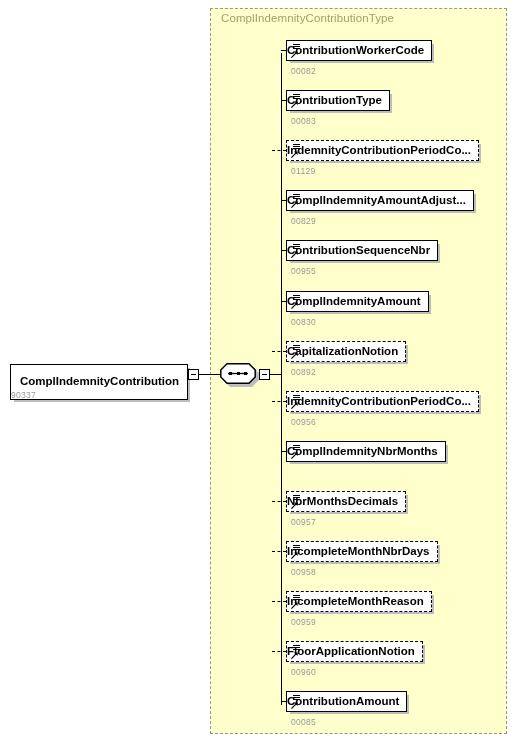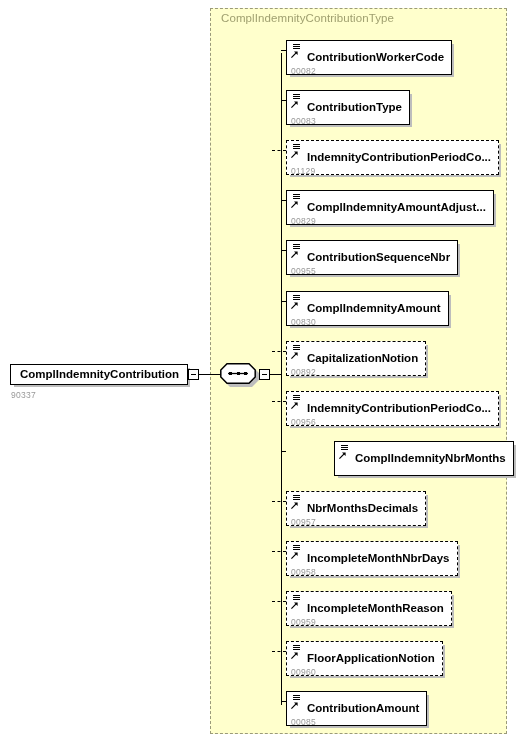--- a/index.html
+++ b/index.html
@@ -28,21 +28,21 @@
     color:#a0a070;
     font-family:"Liberation Sans", sans-serif;
     white-space:nowrap;
     letter-spacing:0.1px;
   }
 
   
   .root-node{
     position:absolute;
     left:10px;top:364px;
-    height:21px;
+    height:36px;
     box-sizing:border-box;
     background:#ffffff;
     border:1.6px solid #000000;
     display:flex;align-items:center;
     padding:0 8px 0 9px;
     box-shadow:3px 3px 0 -1px #bdbdbd;
     white-space:nowrap;
   }
   .root-label{
     font-size:11.5px;
@@ -113,26 +113,26 @@
   .h-line{height:1.2px;}
   .v-line{width:1.2px;}
   .dash-h{
     position:absolute;height:0;
     border-top:1.2px dashed #000000;
   }
 
   
   .node{
     position:absolute;
-    height:35px;
+    height:21px;
     box-sizing:border-box;
     background:#ffffff;
     border:1.6px solid #000000;
     display:flex;align-items:center;
-    padding-left:20px;padding-right:7px;
+    padding-left:0;padding-right:7px;
     box-shadow:3px 3px 0 -1px #bdbdbd;
     white-space:nowrap;
   }
   .node.optional{
     border:1.4px dashed #000000;
   }
   .node-label{
     font-size:11.5px;
     font-weight:bold;
     color:#000000;
@@ -303,21 +303,21 @@
           <span class="bar b3"></span>
           <svg class="arrow" viewBox="0 0 7 7">
             <path d="M0.4 6.6 L5.6 1.4" stroke="#000" stroke-width="1.2" fill="none"></path>
             <polygon points="6.6,0.4 6.6,4.0 3.0,0.4" fill="#000"></polygon>
           </svg>
         </span>
         <span class="node-label">IndemnityContributionPeriodCo...</span>
       </div>
       <div class="node-id" style="left: 291px; top: 417px;">00956</div>
       <div class="line h-line" style="left: 281px; top: 451px; width: 5px;"></div>
-      <div class="node" style="left: 286px; top: 441px; margin-left: 48px;">
+      <div class="node" style="left: 286px; top: 441px;">
         <span class="el-icon">
           <span class="bar b1"></span>
           <span class="bar b2"></span>
           <span class="bar b3"></span>
           <svg class="arrow" viewBox="0 0 7 7">
             <path d="M0.4 6.6 L5.6 1.4" stroke="#000" stroke-width="1.2" fill="none"></path>
             <polygon points="6.6,0.4 6.6,4.0 3.0,0.4" fill="#000"></polygon>
           </svg>
         </span>
         <span class="node-label">ComplIndemnityNbrMonths</span>

